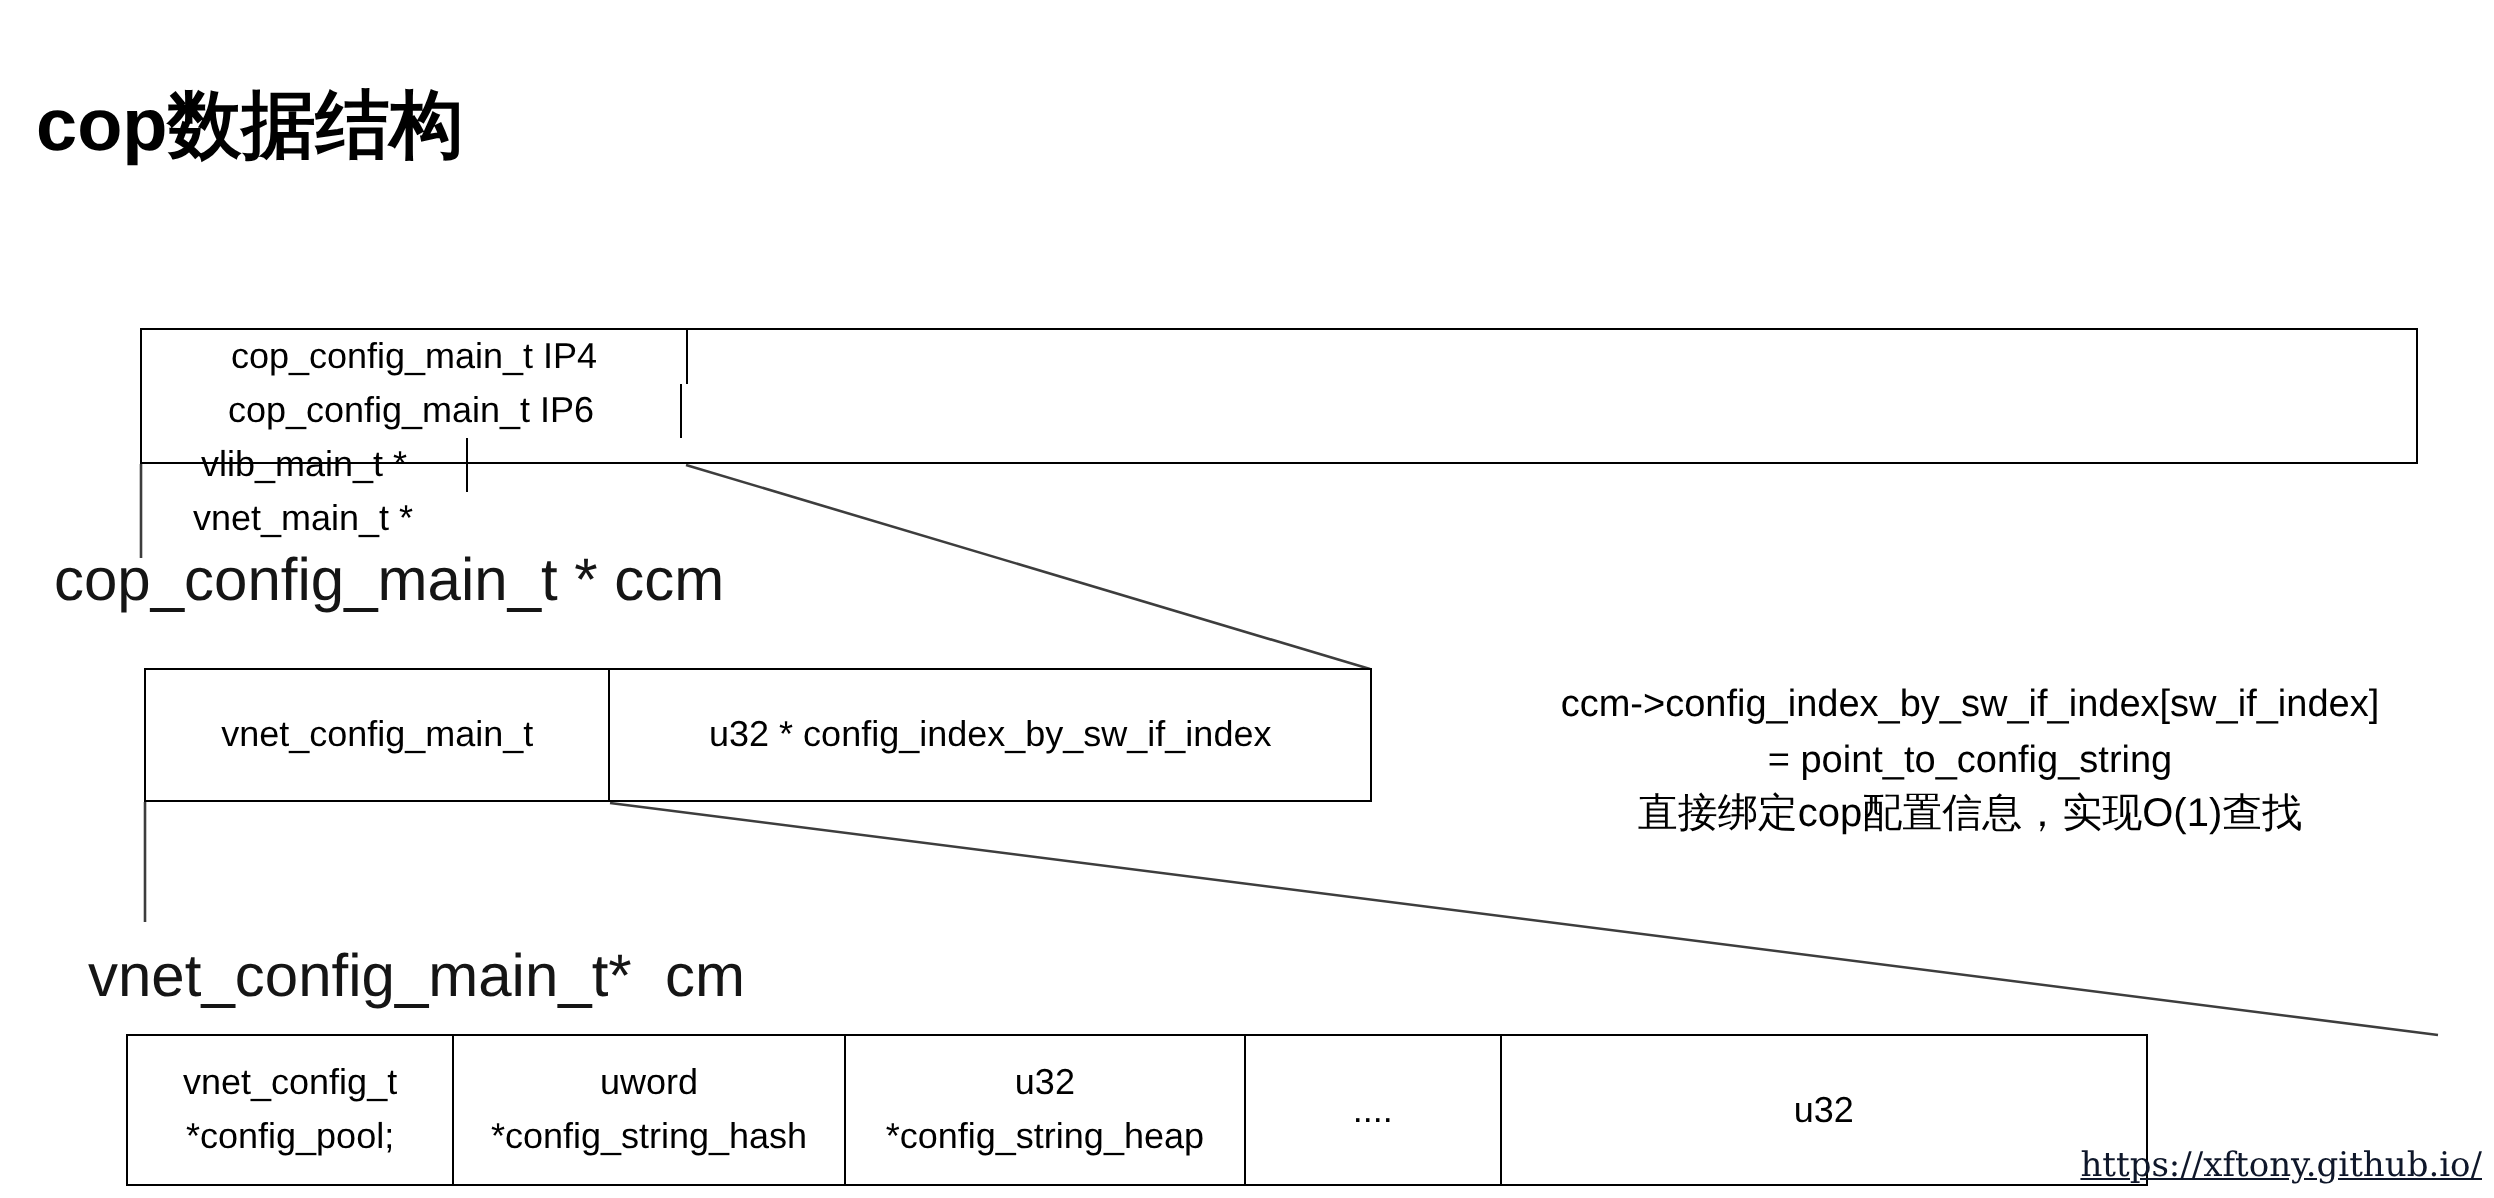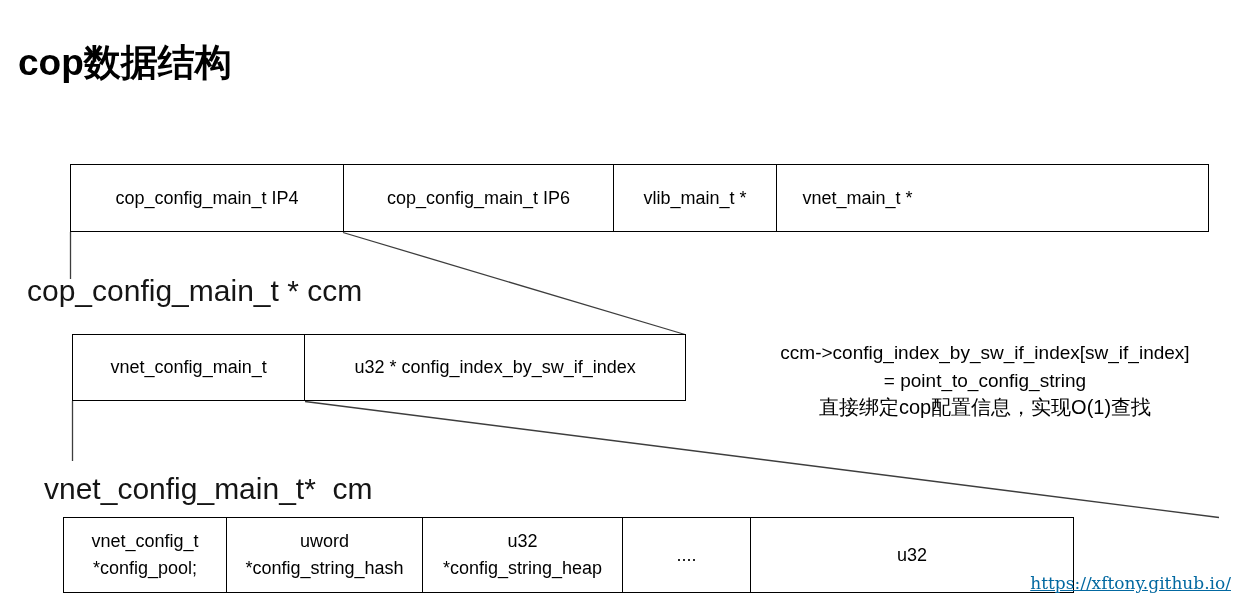--- a/index.html
+++ b/index.html
@@ -15,39 +15,39 @@
     position:absolute;font-size:30px;font-weight:400;color:#151515;
     white-space:pre;letter-spacing:0px;
   }
   #label1{left:26px;top:126px;}
   #label2{left:27px;top:274px;}
   #label3{left:44px;top:472px;}
   .tbl{
     position:absolute;display:flex;box-sizing:border-box;
     border:1.5px solid #000;background:#fff;
   }
-  #table1{left:70px;top:164px;width:1139px;height:68px;}
+  #table1{left:70px;top:164px;width:1139px;height:68px;flex-direction:column;}
   #table2{left:72px;top:334px;width:614px;height:67px;}
   #table3{left:63px;top:517px;width:1011px;height:76px;}
   .cell{
     box-sizing:border-box;display:flex;flex-direction:column;
     align-items:center;justify-content:center;text-align:center;
     font-size:18px;line-height:27px;border-right:1.5px solid #000;
     padding:0 4px;white-space:nowrap;
   }
   .cell:last-child{border-right:none;}
   .lines-svg{position:absolute;left:0;top:0;pointer-events:none;}
   .annotation{
     position:absolute;left:733px;top:339px;width:504px;text-align:center;
     font-size:19px;line-height:27.5px;color:#000;
   }
   .annotation .cjk{font-size:20px;}
   .watermark{
-    position:absolute;right:16px;top:573px;
-    font-family:"DejaVu Serif",serif;font-size:17px;color:#0369a1;
+    position:absolute;right:6px;top:573px;
+    font-family:"DejaVu Serif",serif;font-size:17px;color:#0f172a;
     text-decoration:underline;white-space:nowrap;
   }
 </style>
 </head>
 <body>
 
 <div class="canvas">
 
   <div class="title">cop数据结构</div>
 

